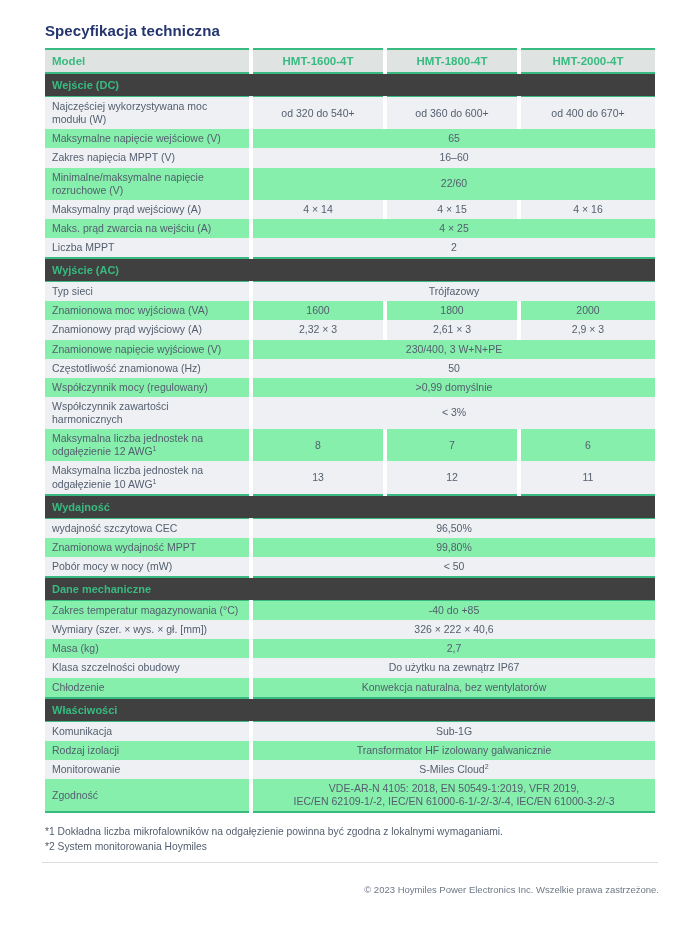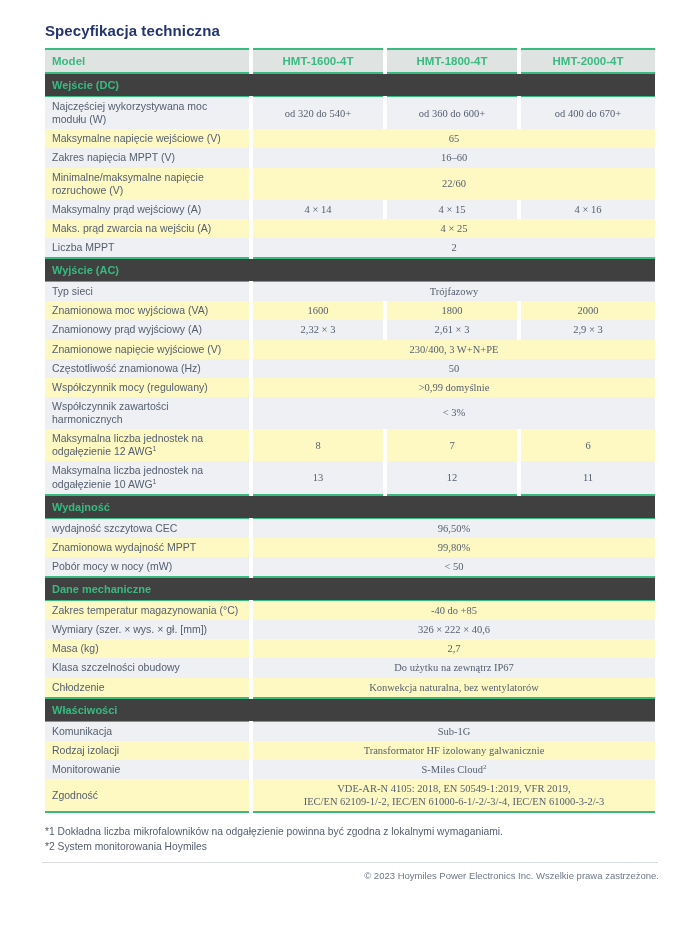--- a/index.html
+++ b/index.html
@@ -40,29 +40,29 @@
     padding:5px 4px 5px 7px;background:#404040;
     border-top:2px solid var(--green);border-bottom:1px solid var(--green);
   }
   td.label{
     font-size:10.5px;color:var(--text);
     padding:3px 8px 3px 7px;line-height:1.25;vertical-align:middle;
   }
   td.val{
     font-size:10.5px;color:var(--text);text-align:center;
     border-left:4px solid #fff;padding:3px 4px;line-height:1.25;
-    vertical-align:middle;white-space:pre-line;font-family:Liberation Serif, serif;
+    vertical-align:middle;white-space:pre-line;
   }
   tr.shaded td.label, tr.shaded td.val{background:var(--shaded);}
-  tr.plain td.label, tr.plain td.val{background:#fef9c3;}
+  tr.plain td.label, tr.plain td.val{background:#86efac;}
   tr.table-end td{border-bottom:2px solid var(--green);}
   sup{font-size:7px;line-height:0;}
   .footnotes{margin-top:12px;font-size:10.3px;color:var(--text);line-height:1.45;}
   .footer-divider{border-top:1px solid var(--divider);margin-top:7px;width:616px;margin-left:-3px;}
-  .copyright{margin-top:7px;text-align:right;font-size:9.5px;color:var(--muted);}
+  .copyright{margin-top:21px;text-align:right;font-size:9.5px;color:var(--muted);}
 </style>
 </head>
 <body>
 
 <div class="page">
   <h1 class="title">Specyfikacja techniczna</h1>
 
   <table class="spec">
     <colgroup>
       <col class="c-label">

